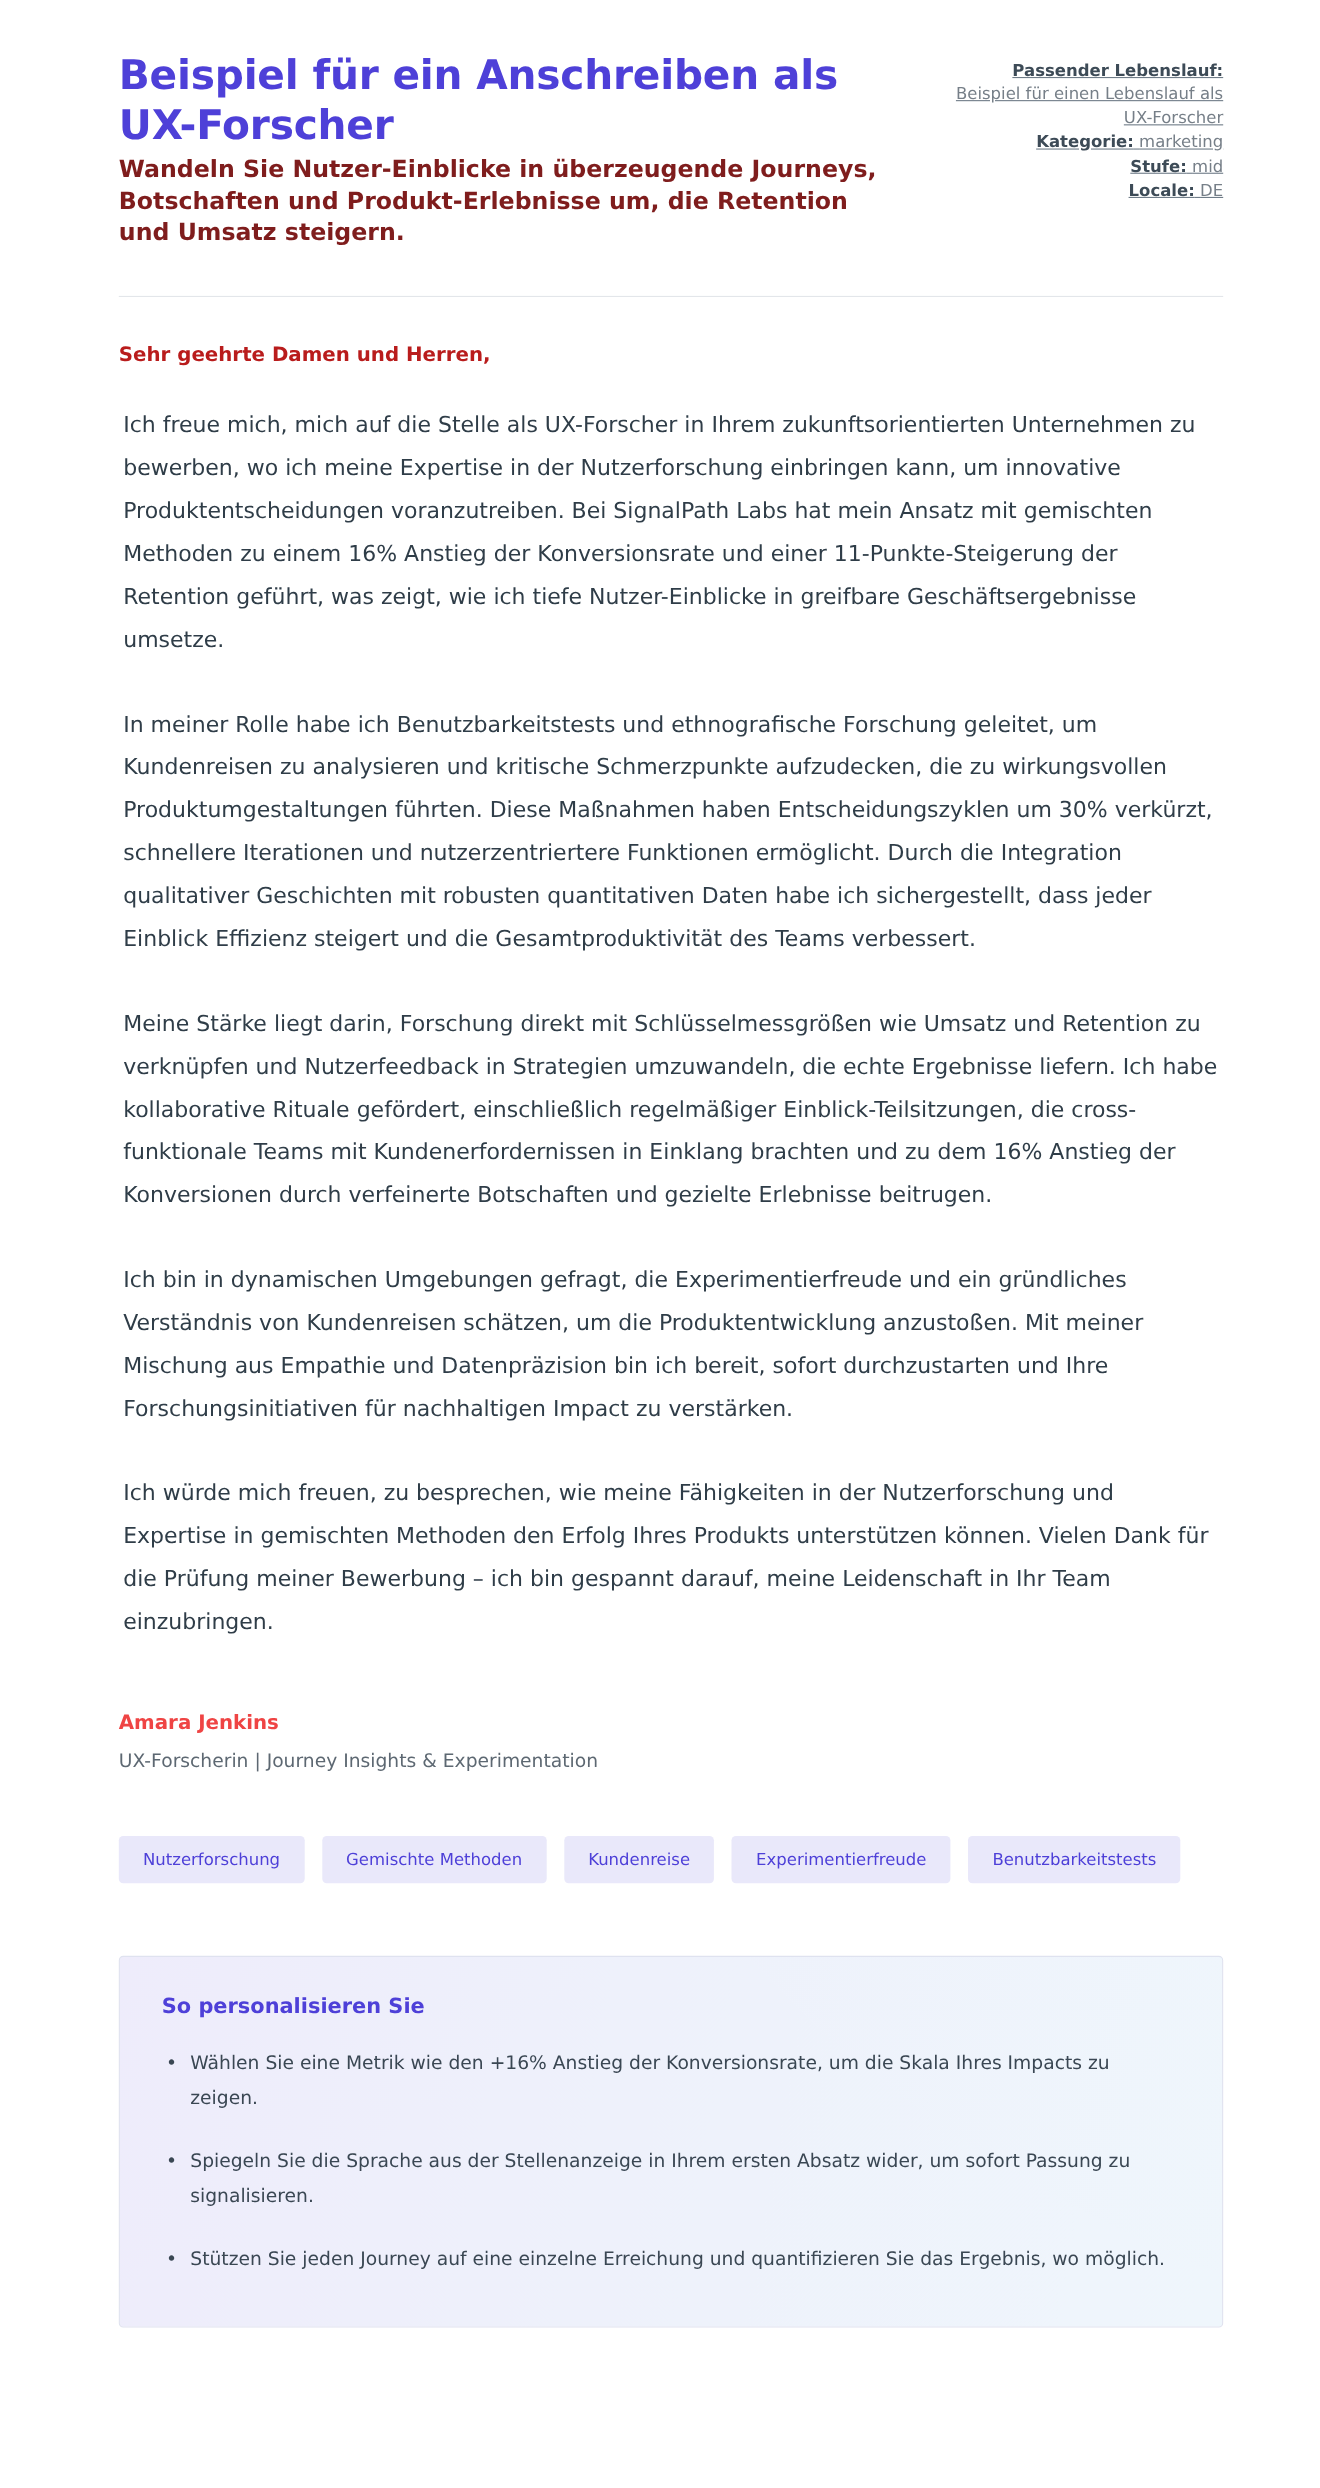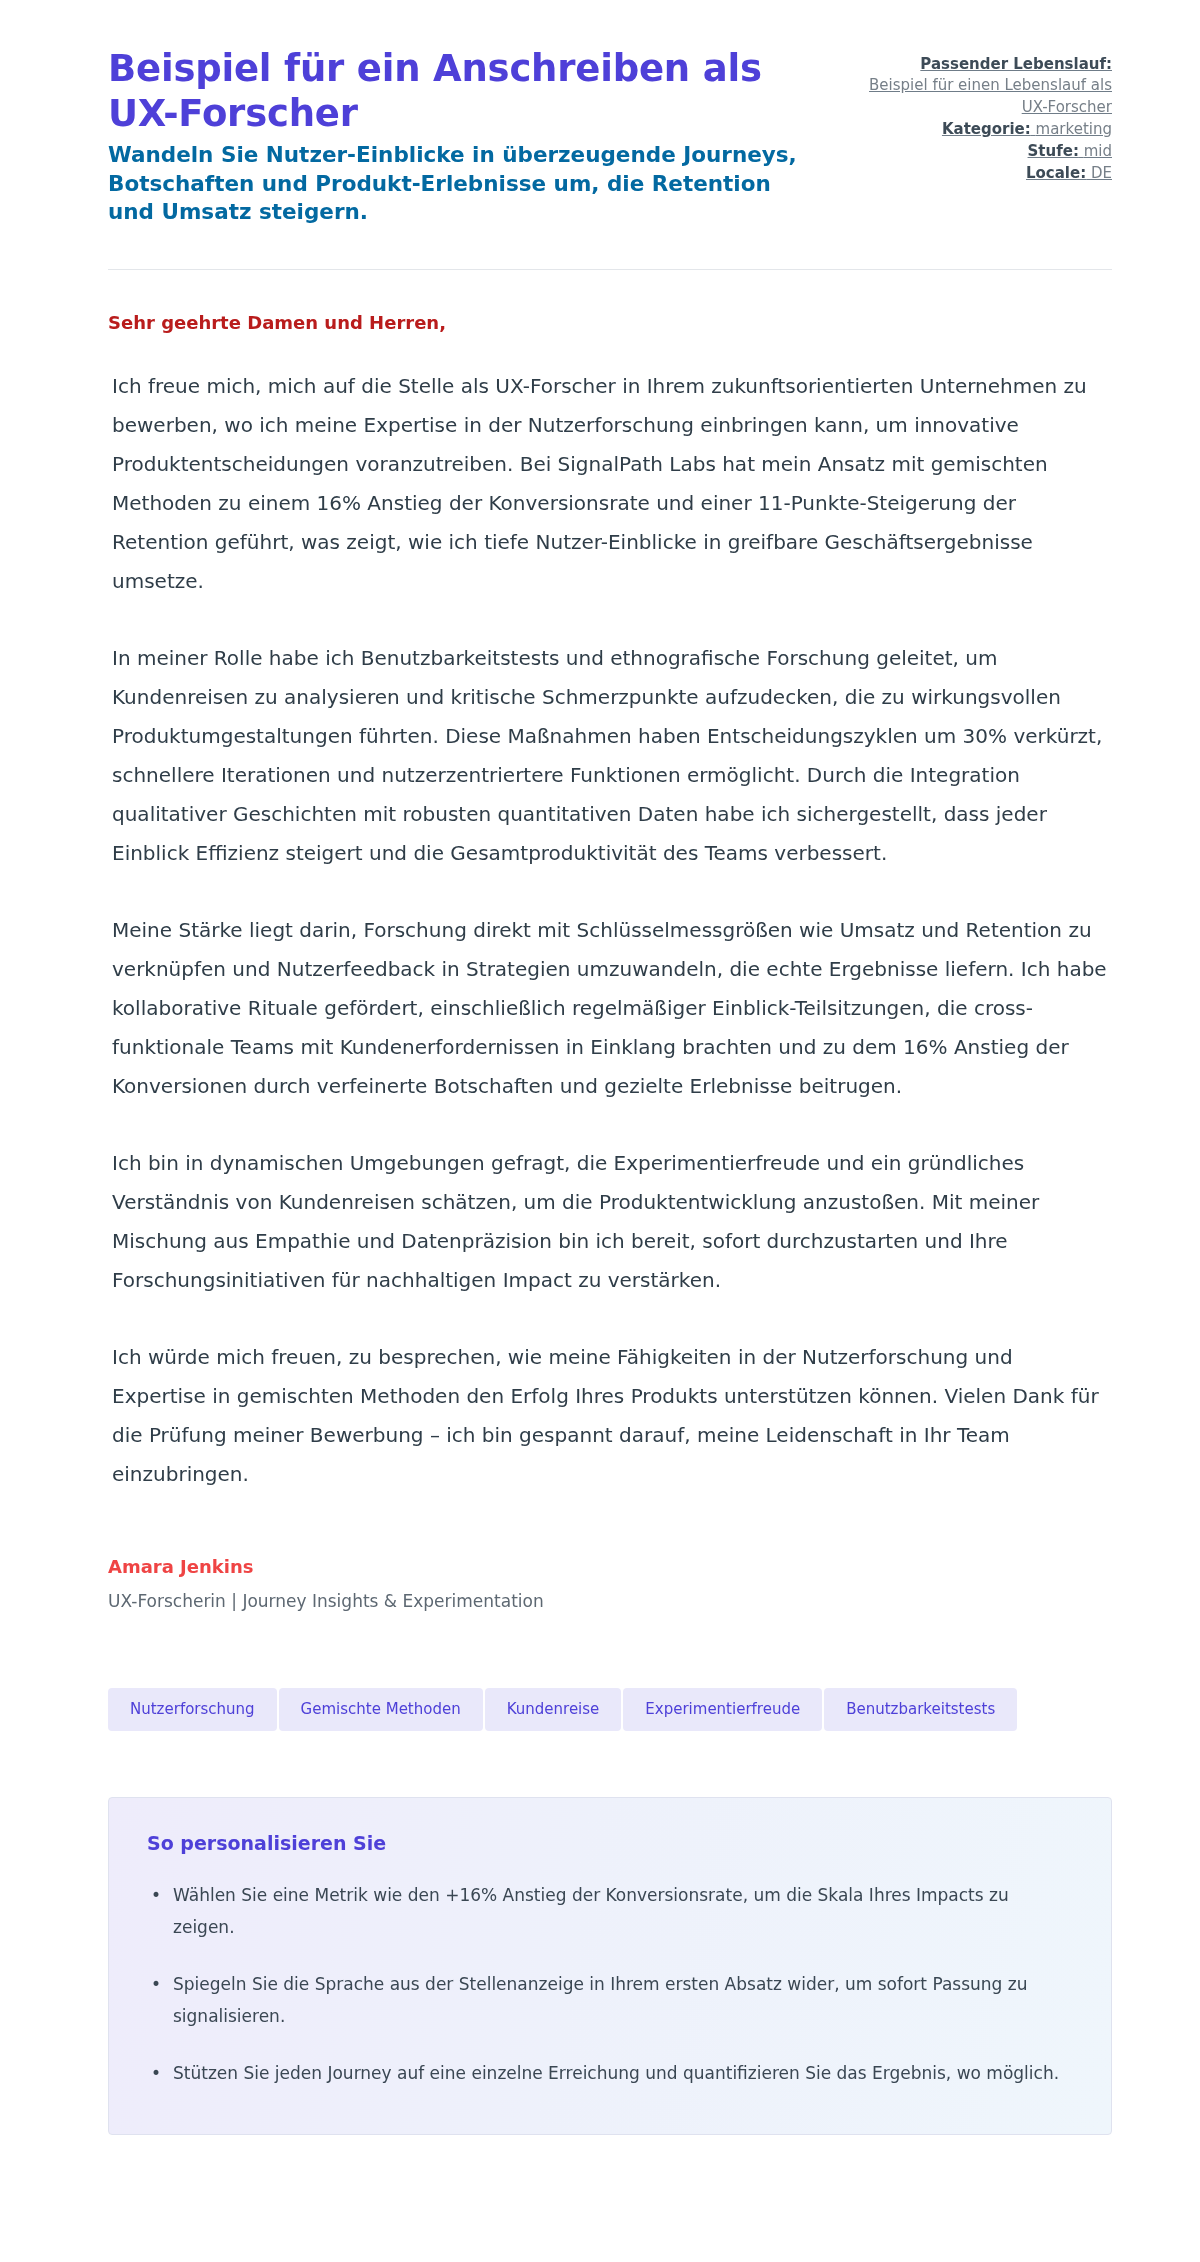--- a/index.html
+++ b/index.html
@@ -37,21 +37,21 @@
     line-height: 1.22;
     font-weight: bold;
     color: #4e40d8;
     letter-spacing: -0.2px;
   }
   .doc-subtitle {
     margin: 5px 0 0 0;
     font-size: 21.5px;
     line-height: 1.33;
     font-weight: bold;
-    color: #0369a1;
+    color: #7f1d1d;
   }
   .header-meta {
     flex: 0 0 245px;
     width: 245px;
     text-align: right;
     font-size: 15px;
     line-height: 1.42;
     color: #6f7c88;
     padding-top: 8px;
     text-decoration: underline;
@@ -97,24 +97,24 @@
     color: #ef4444;
   }
   .sig-role {
     margin: 14px 0 0 0;
     font-size: 17px;
     color: #5d6872;
   }
 
   
   .tag-list {
-    margin-top: 77px;
+    margin-top: 58px;
     display: flex;
     flex-wrap: wrap;
-    gap: 2px;
+    gap: 16px;
   }
   .tag-chip {
     background: #e9e8fa;
     color: #4e40d8;
     font-size: 15px;
     line-height: 1;
     padding: 14px 22px;
     border-radius: 4px;
     white-space: nowrap;
   }

